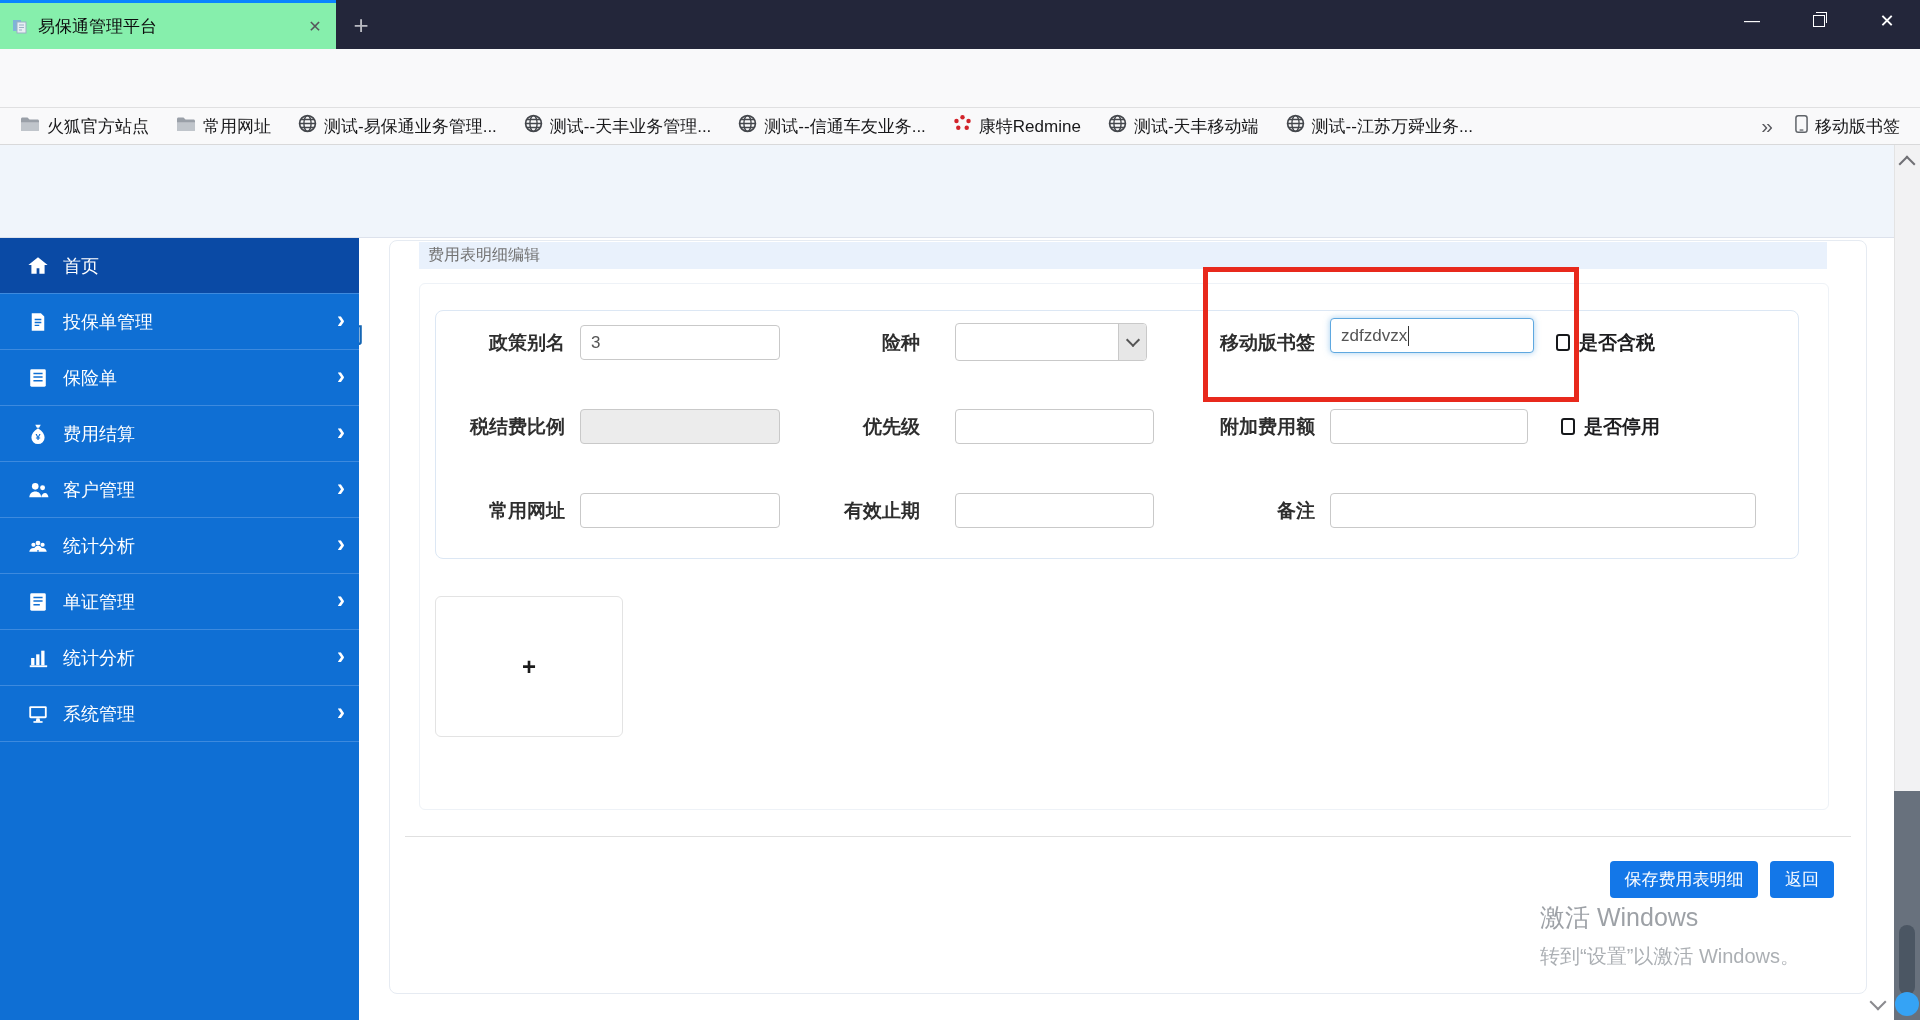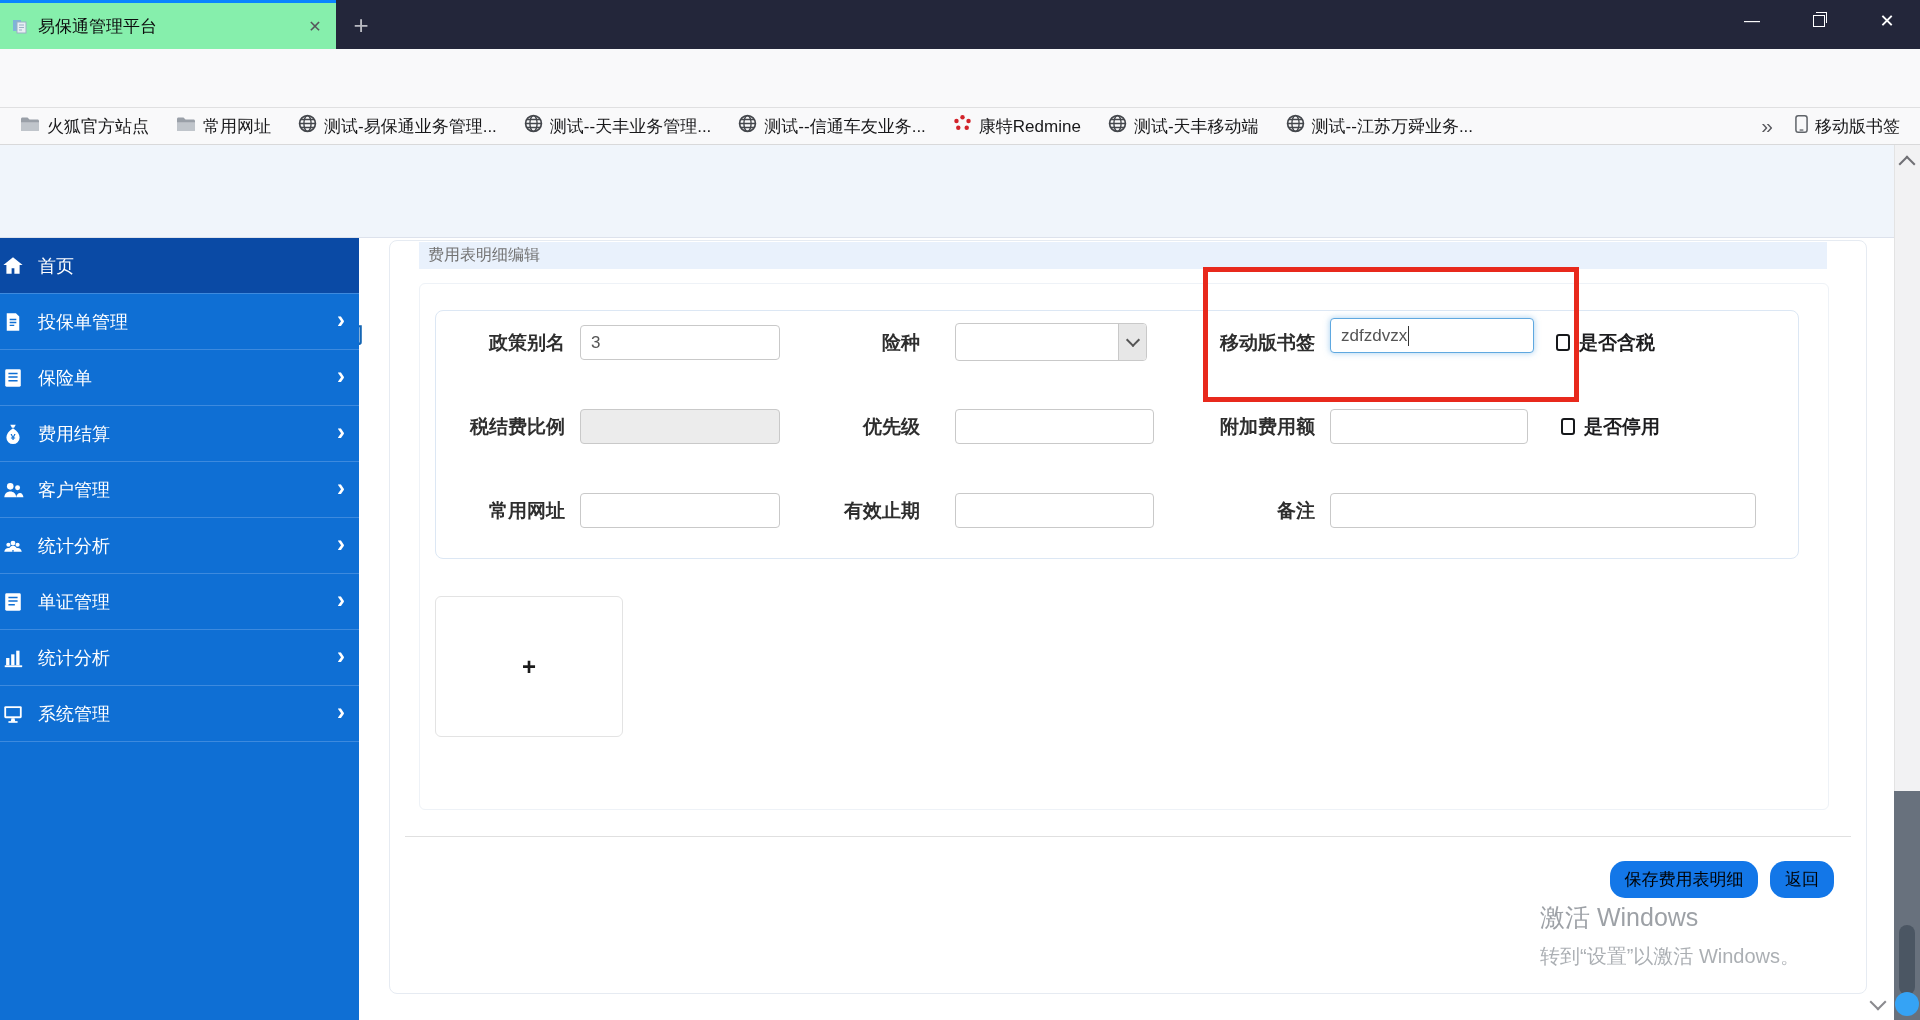--- a/index.html
+++ b/index.html
@@ -26,21 +26,21 @@
   .vsep{width:1px;height:24px;background:#dcdcde;margin:0 12px}
   .bmbar{left:0;top:108px;width:1920px;height:37px;background:#f9f9fa;border-bottom:1px solid #d9d9da;box-sizing:border-box;display:flex;align-items:center;padding:0 20px;font-size:17px;color:#18181a}
   .bm{display:flex;align-items:center;gap:7px;margin-right:27px;cursor:pointer;white-space:nowrap}
   
   .pagehead{left:0;top:145px;width:1920px;height:93px;background:#f0f5fb;border-bottom:1px solid #dde2ec;box-sizing:border-box}
   .co-cn{left:102px;top:176px;font-size:21px;font-weight:700;color:#1566b4;letter-spacing:1px}
   .co-en{left:103px;top:205px;font-size:9.5px;font-weight:700;color:#1f7dc4;letter-spacing:.5px}
   .greet{right:64px;top:145px;height:92px;display:flex;align-items:center;gap:12px;font-size:17px;color:#333}
   
   .sidebar{left:0;top:238px;width:359px;height:782px;background:#0f6fd4}
-  .side-item{height:56px;border-bottom:1px solid #3d8ade;display:flex;align-items:center;position:relative;color:#fff;font-size:18px;cursor:pointer;box-sizing:border-box}
+  .side-item{height:56px;border-bottom:1px solid #3d8ade;display:flex;align-items:center;padding-left:25px;position:relative;color:#fff;font-size:18px;cursor:pointer;box-sizing:border-box}
   .side-item.active{background:#0a4aa5}
   .s-ico{width:26px;height:24px;margin-right:12px;display:flex;align-items:center;justify-content:center}
   .chev{position:absolute;right:14px;font-size:24px;font-weight:700;line-height:1;top:14px}
   
   .wrapper{left:389px;top:240px;width:1478px;height:754px;background:#fff;border:1px solid #e6ebf2;border-radius:8px;box-sizing:border-box}
   .strip{left:419px;top:242px;width:1408px;height:27px;background:#e9f1fc;display:flex;align-items:center}
   .strip span{font-size:16px;color:#737373;margin-left:9px}
   .sectionB{left:419px;top:283px;width:1408px;height:525px;border:1px solid #eef2f7;border-radius:6px}
   .formcard{left:435px;top:310px;width:1362px;height:247px;border:1px solid #dce7f4;border-radius:8px}
   .addbox{left:435px;top:596px;width:186px;height:139px;border:1px solid #e3e3e3;border-radius:6px;display:flex;align-items:center;justify-content:center;font-size:24px;font-weight:700;color:#1b1b1b;cursor:pointer}
@@ -49,21 +49,21 @@
   .inp.disabled{background:#ececec}
   .inp.focus{border-color:#5fa8e0;box-shadow:0 0 6px rgba(90,165,225,.55)}
   .caret{display:inline-block;width:1px;height:20px;background:#333;margin-left:1px}
   .select{position:absolute;height:38px;border:1px solid #c9c9c9;border-radius:4px;background:#fff;box-sizing:border-box;cursor:pointer}
   .sel-btn{position:absolute;right:0;top:0;width:27px;height:100%;background:#e7e7e7;border-left:1px solid #c9c9c9;border-radius:0 3px 3px 0;display:flex;align-items:center;justify-content:center}
   .cd{width:8px;height:8px;border-right:2px solid #555;border-bottom:2px solid #555;transform:rotate(45deg);margin-top:-4px}
   .cbx{position:absolute;width:14px;height:17px;border:2px solid #16181b;border-radius:3px;background:#fff;cursor:pointer;box-sizing:border-box}
   .cbl{position:absolute;height:35px;display:flex;align-items:center;font-weight:700;font-size:19px;color:#1d1d1f}
   .redbox{left:1203px;top:267px;width:366px;height:125px;border:5px solid #e8291c;z-index:40}
   .divline{left:405px;top:836px;width:1446px;height:1px;background:#e0e0e0}
-  .btn{position:absolute;top:861px;height:37px;background:#1377e8;border-radius:15px;color:#000000;font-size:17px;display:flex;align-items:center;justify-content:center;cursor:pointer}
+  .btn{position:absolute;top:861px;height:37px;background:#1377e8;border-radius:4px;color:#ffffff;font-size:17px;display:flex;align-items:center;justify-content:center;cursor:pointer}
   .wm1{left:1540px;top:901px;font-size:25px;color:rgba(140,145,150,.85)}
   .wm2{left:1540px;top:943px;font-size:20px;color:rgba(150,155,160,.8)}
   
   .sc-light{left:1894px;top:145px;width:26px;height:646px;background:#f2f2f3;border-left:1px solid #e3e3e3;box-sizing:border-box}
   .sc-dark{left:1894px;top:791px;width:26px;height:229px;background:#68717d}
   .sc-thumb{left:1899px;top:925px;width:16px;height:70px;background:#4b5663;border-radius:8px}
   .sc-ball{left:1895px;top:992px;width:24px;height:24px;border-radius:50%;background:#35a3f5}
   .chev-up{width:10px;height:10px;border-left:2px solid #707075;border-top:2px solid #707075;transform:rotate(45deg)}
   .chev-dn{width:10px;height:10px;border-right:2px solid #8a8a8e;border-bottom:2px solid #8a8a8e;transform:rotate(45deg)}
 </style>

